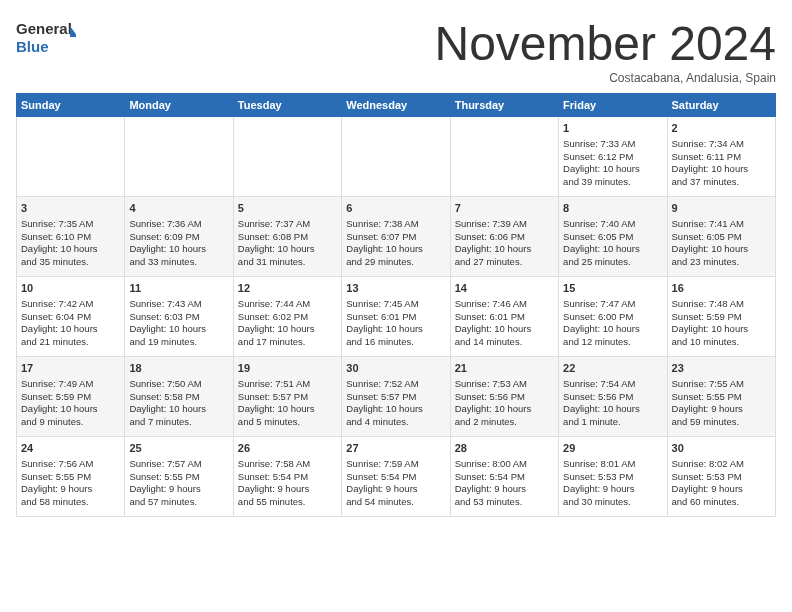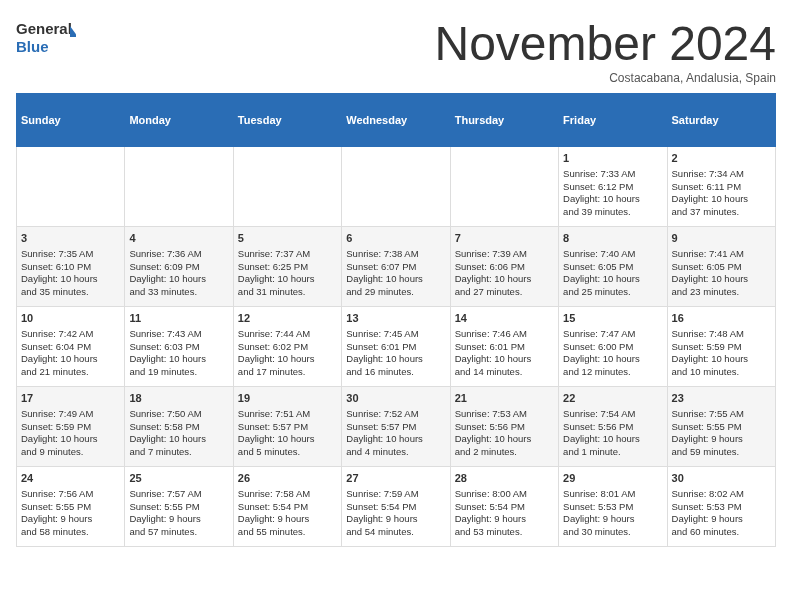--- a/index.html
+++ b/index.html
@@ -35,21 +35,21 @@
       color: #555;
     }
     table {
       width: 100%;
       border-collapse: collapse;
       font-size: 10px;
     }
     thead tr th {
       background: #2a6db5;
       color: #fff;
-      padding: 20px 4px;
+      padding: 5px 4px;
       text-align: left;
       font-size: 11px;
       font-weight: bold;
       border: 1px solid #2a6db5;
     }
     tbody tr {
       border-bottom: 1px solid #ccc;
     }
     tbody tr:nth-child(even) {
       background: #f5f5f5;
@@ -139,21 +139,21 @@
         <td>
           <span class="day-number">4</span>
           <div>Sunrise: 7:36 AM</div>
           <div>Sunset: 6:09 PM</div>
           <div>Daylight: 10 hours</div>
           <div>and 33 minutes.</div>
         </td>
         <td>
           <span class="day-number">5</span>
           <div>Sunrise: 7:37 AM</div>
-          <div>Sunset: 6:25 PM</div>
+          <div>Sunset: 6:08 PM</div>
           <div>Daylight: 10 hours</div>
           <div>and 31 minutes.</div>
         </td>
         <td>
           <span class="day-number">6</span>
           <div>Sunrise: 7:38 AM</div>
           <div>Sunset: 6:07 PM</div>
           <div>Daylight: 10 hours</div>
           <div>and 29 minutes.</div>
         </td>

